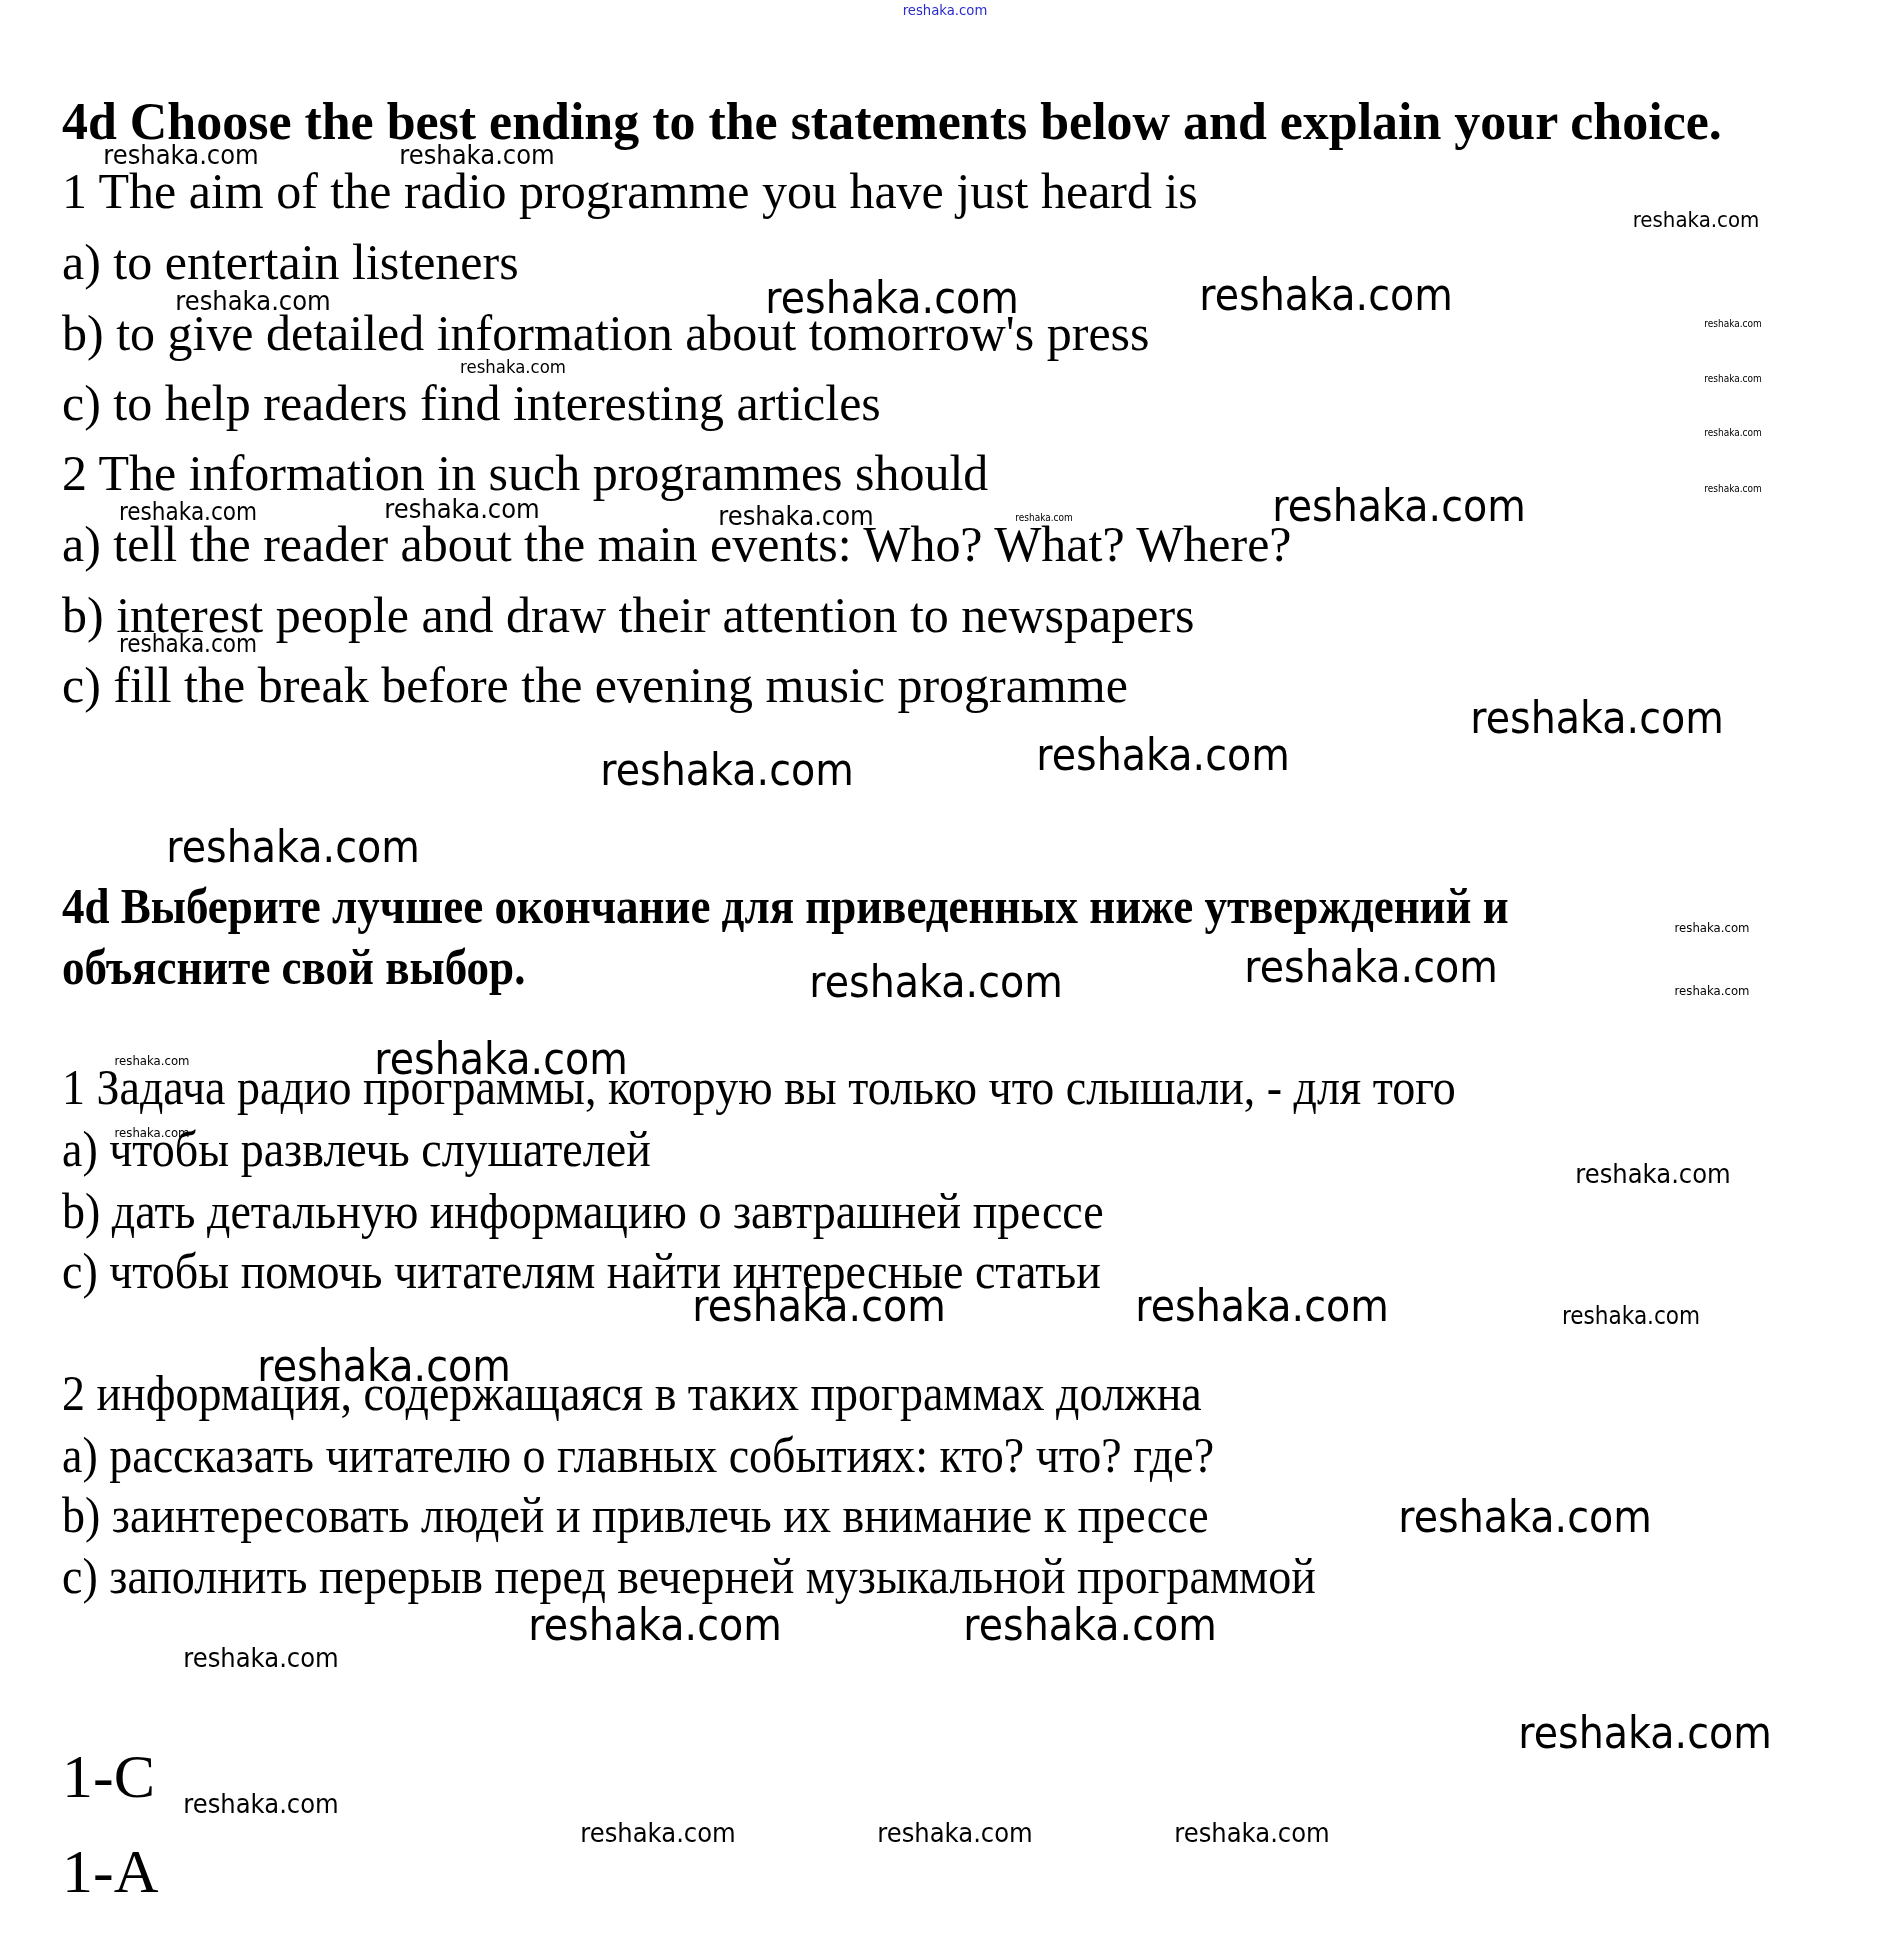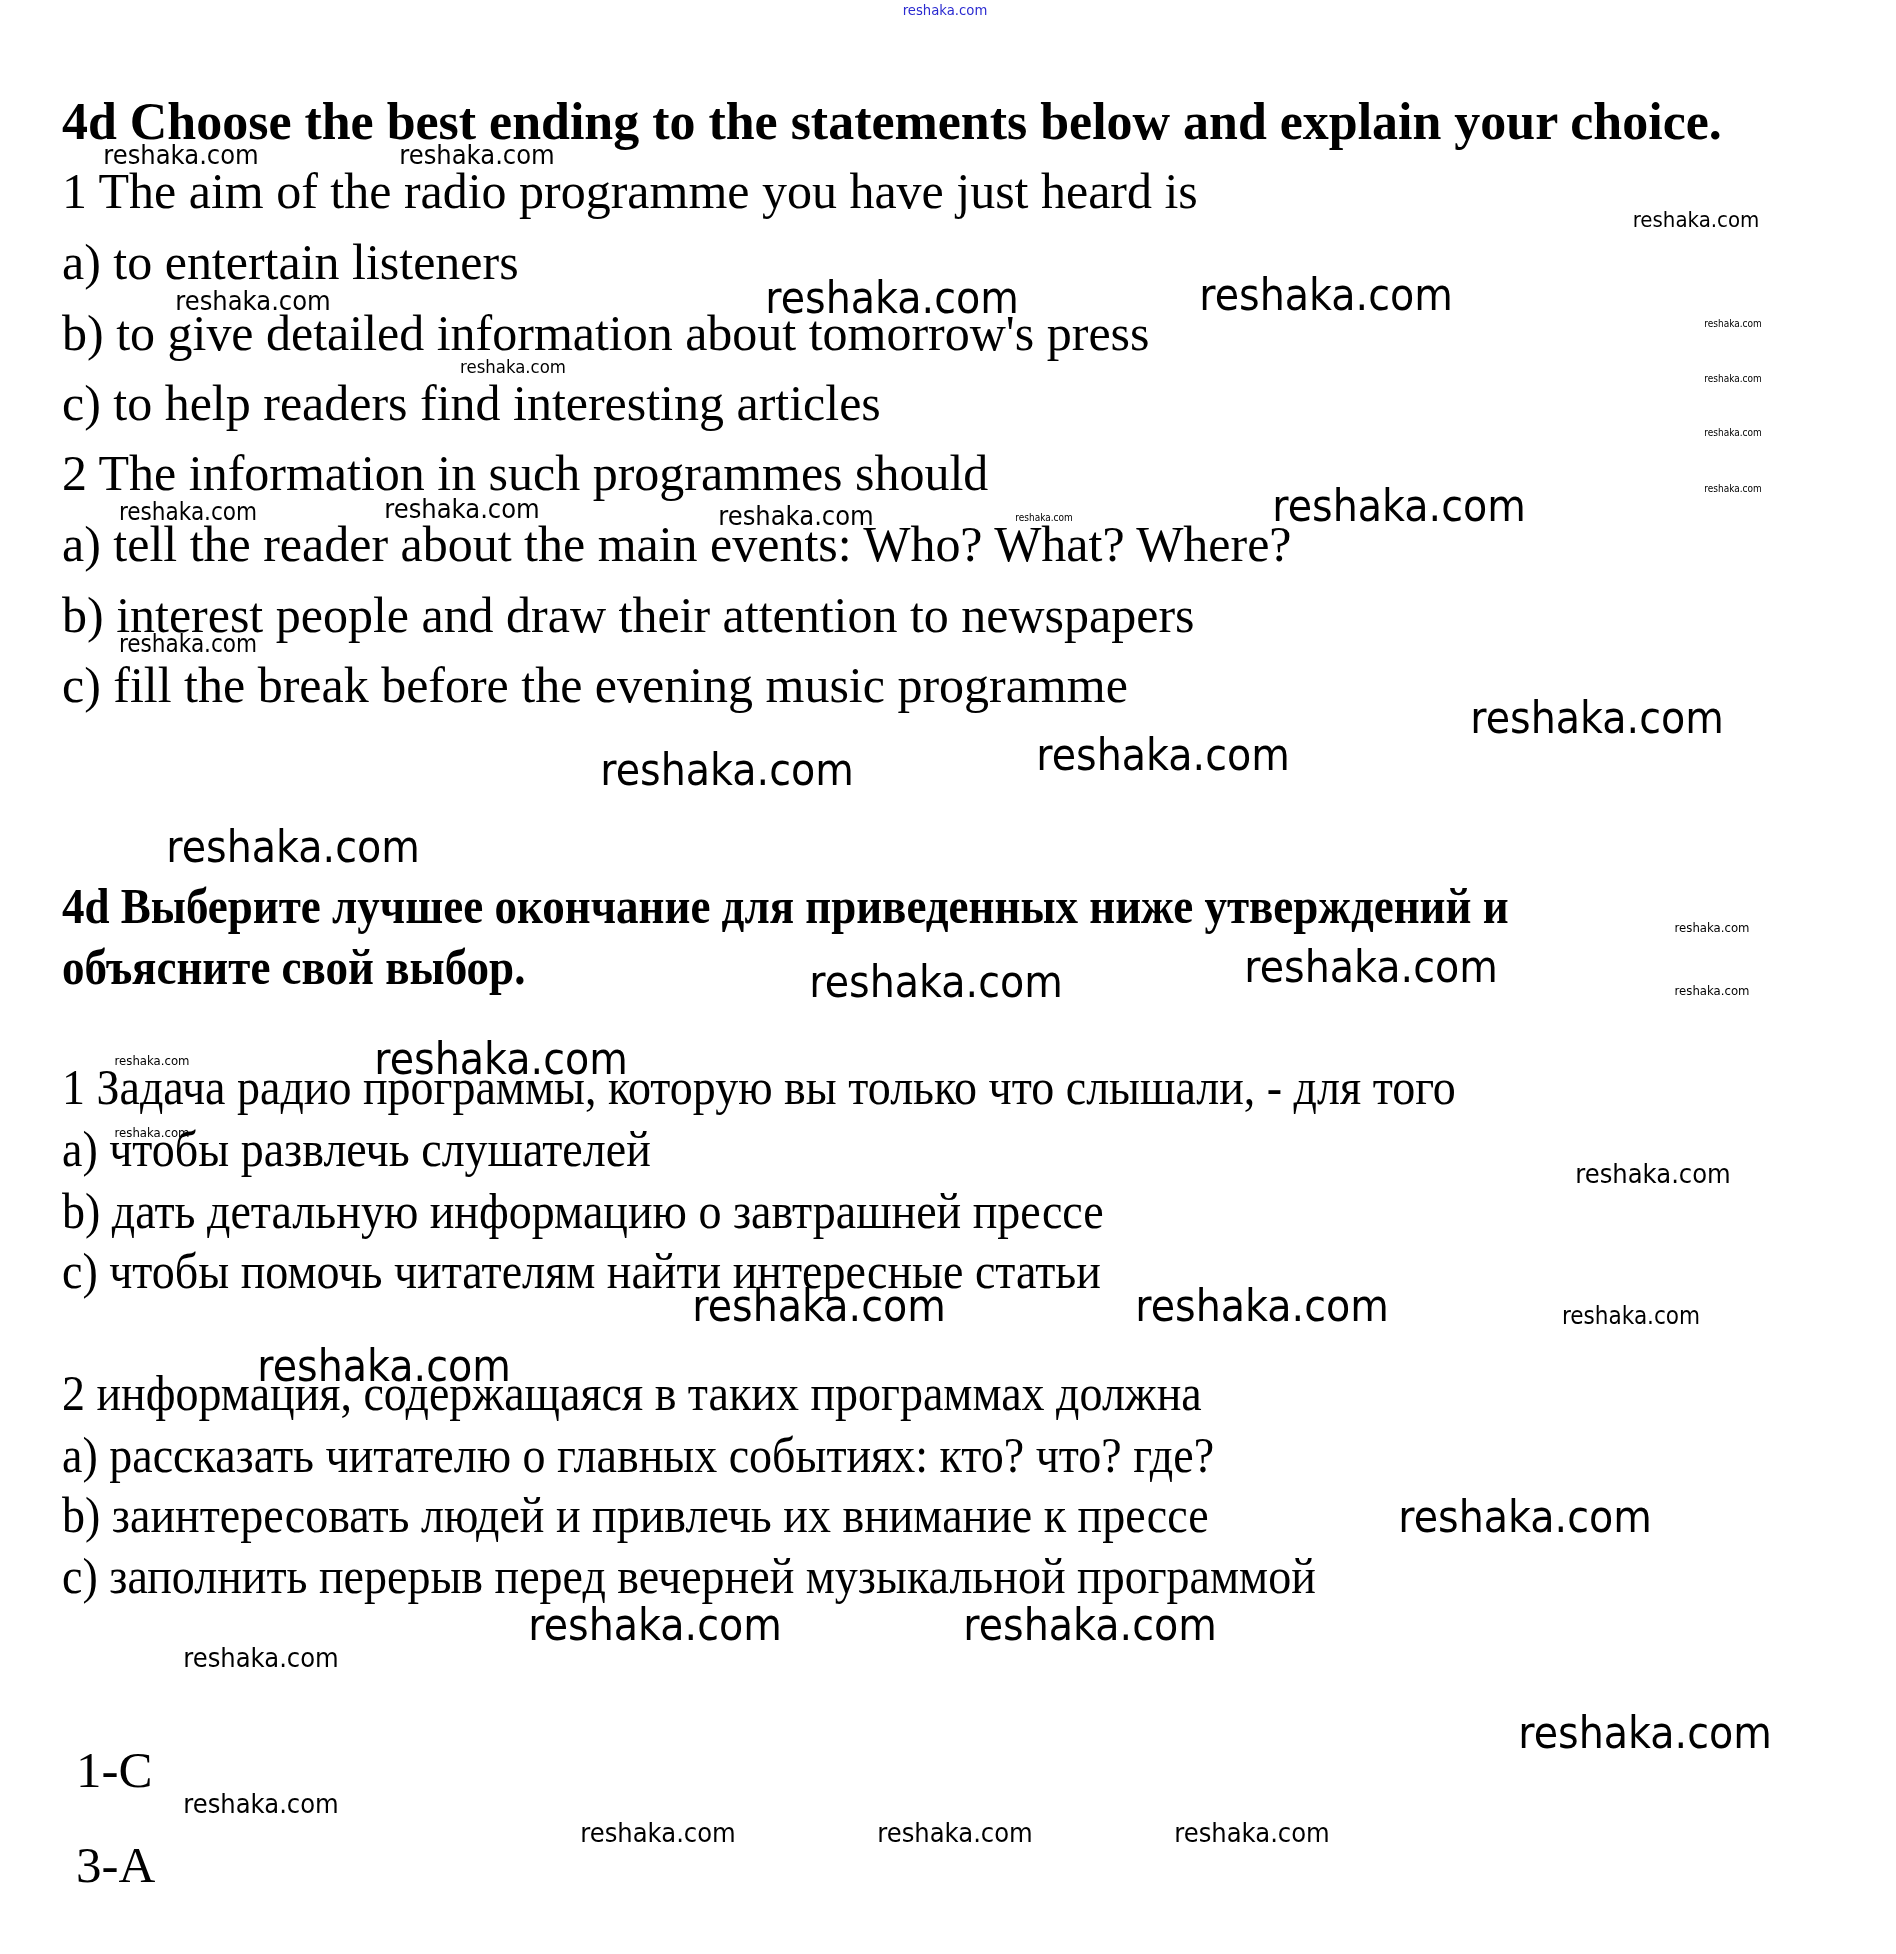--- a/index.html
+++ b/index.html
@@ -2,21 +2,21 @@
 <html style="font-size:14.7px"><head>
 <meta charset="utf-8">
 <style>
   html, body { margin:0; padding:0; background:#ffffff; }
   body { width:1896px; height:1954px; position:relative; overflow:hidden; }
   .t { position:absolute; white-space:nowrap; color:#000; line-height:1; font-family:"Liberation Serif", serif; transform-origin:left center; }
   .en-h { font-size:53px; font-weight:bold; transform:scaleX(0.98); }
   .en { font-size:51px; transform:scaleX(0.98); }
   .ru-h { font-size:50px; font-weight:bold; transform:scaleX(0.9); }
   .ru { font-size:50px; transform:scaleX(0.92); }
-  .ans { font-size:51px;margin-left:14px; }
+  .ans { font-size:62px; }
   .wm { position:absolute; white-space:nowrap; color:#000; font-family:"DejaVu Sans", sans-serif; line-height:1; transform:translate(-50%,-50%) scaleX(0.9); }
   .wm-l { font-size:44px; }
   .wm-m { font-size:27px; }
   .wm-s { font-size:13px; }
   .wm-xs { font-size:10px; }
   .wm-top { color:#2a2ad0; font-size:14.7px; }
 </style>
 </head>
 <body>
 
@@ -37,21 +37,21 @@
 <div class="t ru" style="left:62px;top:1062px;">1 Задача радио программы, которую вы только что слышали, - для того</div>
 <div class="t ru" style="left:62px;top:1124px;">a) чтобы развлечь слушателей</div>
 <div class="t ru" style="left:62px;top:1186px;">b) дать детальную информацию о завтрашней прессе</div>
 <div class="t ru" style="left:62px;top:1246px;">c) чтобы помочь читателям найти интересные статьи</div>
 <div class="t ru" style="left:62px;top:1368px;">2 информация, содержащаяся в таких программах должна</div>
 <div class="t ru" style="left:62px;top:1430px;">a) рассказать читателю о главных событиях: кто? что? где?</div>
 <div class="t ru" style="left:62px;top:1490px;">b) заинтересовать людей и привлечь их внимание к прессе</div>
 <div class="t ru" style="left:62px;top:1551px;">c) заполнить перерыв перед вечерней музыкальной программой</div>
 
 <div class="t ans" style="left:62px;top:1745px;">1-C</div>
-<div class="t ans" style="left:62px;top:1840px;">3-A</div>
+<div class="t ans" style="left:62px;top:1840px;">1-A</div>
 
 <div class="wm wm-m" style="left:181px;top:154px;">reshaka.com</div>
 <div class="wm wm-m" style="left:477px;top:154px;">reshaka.com</div>
 <div class="wm wm-m" style="left:1696px;top:220px;font-size:22px;">reshaka.com</div>
 <div class="wm wm-m" style="left:253px;top:300px;">reshaka.com</div>
 <div class="wm wm-l" style="left:892px;top:298px;">reshaka.com</div>
 <div class="wm wm-l" style="left:1326px;top:295px;">reshaka.com</div>
 <div class="wm wm-xs" style="left:1733px;top:324px;">reshaka.com</div>
 <div class="wm wm-s" style="left:513px;top:367px;font-size:18.4px;">reshaka.com</div>
 <div class="wm wm-xs" style="left:1733px;top:379px;">reshaka.com</div>

